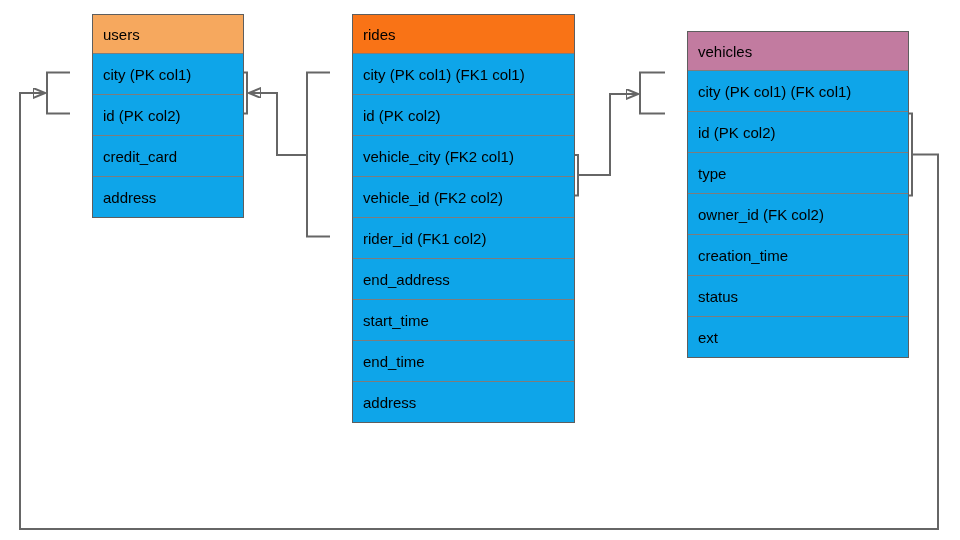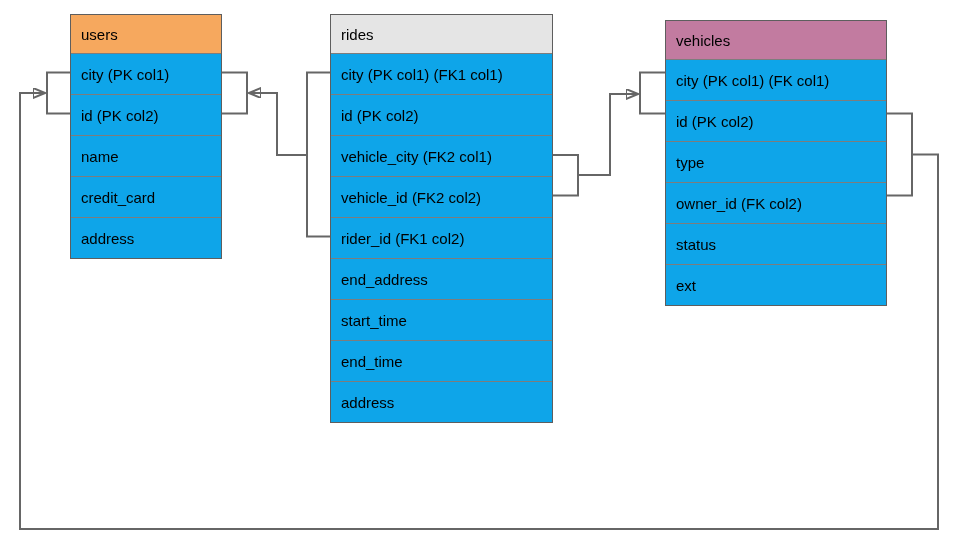--- a/index.html
+++ b/index.html
@@ -28,20 +28,21 @@
     stroke: currentColor;
     stroke-width: 2;
   }
   .er-table {
     position: absolute;
     box-sizing: border-box;
     border: 1px solid var(--border-color, #5e5e5e);
     background: #ffffff;
     font-size: 15px;
     color: #000000;
+    margin-left: 22px;
   }
   .er-header {
     height: 38px;
     display: flex;
     align-items: center;
     padding-left: 10px;
     box-sizing: border-box;
     color: #000000;
   }
   .er-row {
@@ -76,41 +77,41 @@
 
     <path d="M887 113.5 H912 V195.5 H887"></path>
     <path d="M70 72.5 H47 V113.5 H70"></path>
     <path d="M912 154.5 H938 V529 H20 V93 H44" marker-end="url(#arrow)"></path>
   </svg>
 
   <div class="er-table" style="left:70px; top:14px; width:152px;">
     <div class="er-header" style="background-color: rgb(246, 168, 94);">users</div>
     <div class="er-row">city (PK col1)</div>
     <div class="er-row">id (PK col2)</div>
-    <div class="er-row">name</div>
     <div class="er-row">credit_card</div>
     <div class="er-row">address</div>
   </div>
 
   <div class="er-table" style="left:330px; top:14px; width:223px;">
-    <div class="er-header" style="background-color: #e5e5e5;">rides</div>
+    <div class="er-header" style="background-color: #f97316;">rides</div>
     <div class="er-row">city (PK col1) (FK1 col1)</div>
     <div class="er-row">id (PK col2)</div>
     <div class="er-row">vehicle_city (FK2 col1)</div>
     <div class="er-row">vehicle_id (FK2 col2)</div>
     <div class="er-row">rider_id (FK1 col2)</div>
     <div class="er-row">end_address</div>
     <div class="er-row">start_time</div>
     <div class="er-row">end_time</div>
     <div class="er-row">address</div>
   </div>
 
-  <div class="er-table" style="left:665px; top:20px; width:222px;">
+  <div class="er-table" style="left:665px; top:31px; width:222px;">
     <div class="er-header" style="background-color: rgb(194, 123, 160);">vehicles</div>
     <div class="er-row">city (PK col1) (FK col1)</div>
     <div class="er-row">id (PK col2)</div>
     <div class="er-row">type</div>
     <div class="er-row">owner_id (FK col2)</div>
+    <div class="er-row">creation_time</div>
     <div class="er-row">status</div>
     <div class="er-row">ext</div>
   </div>
 
 </div>
 
 </body></html>

